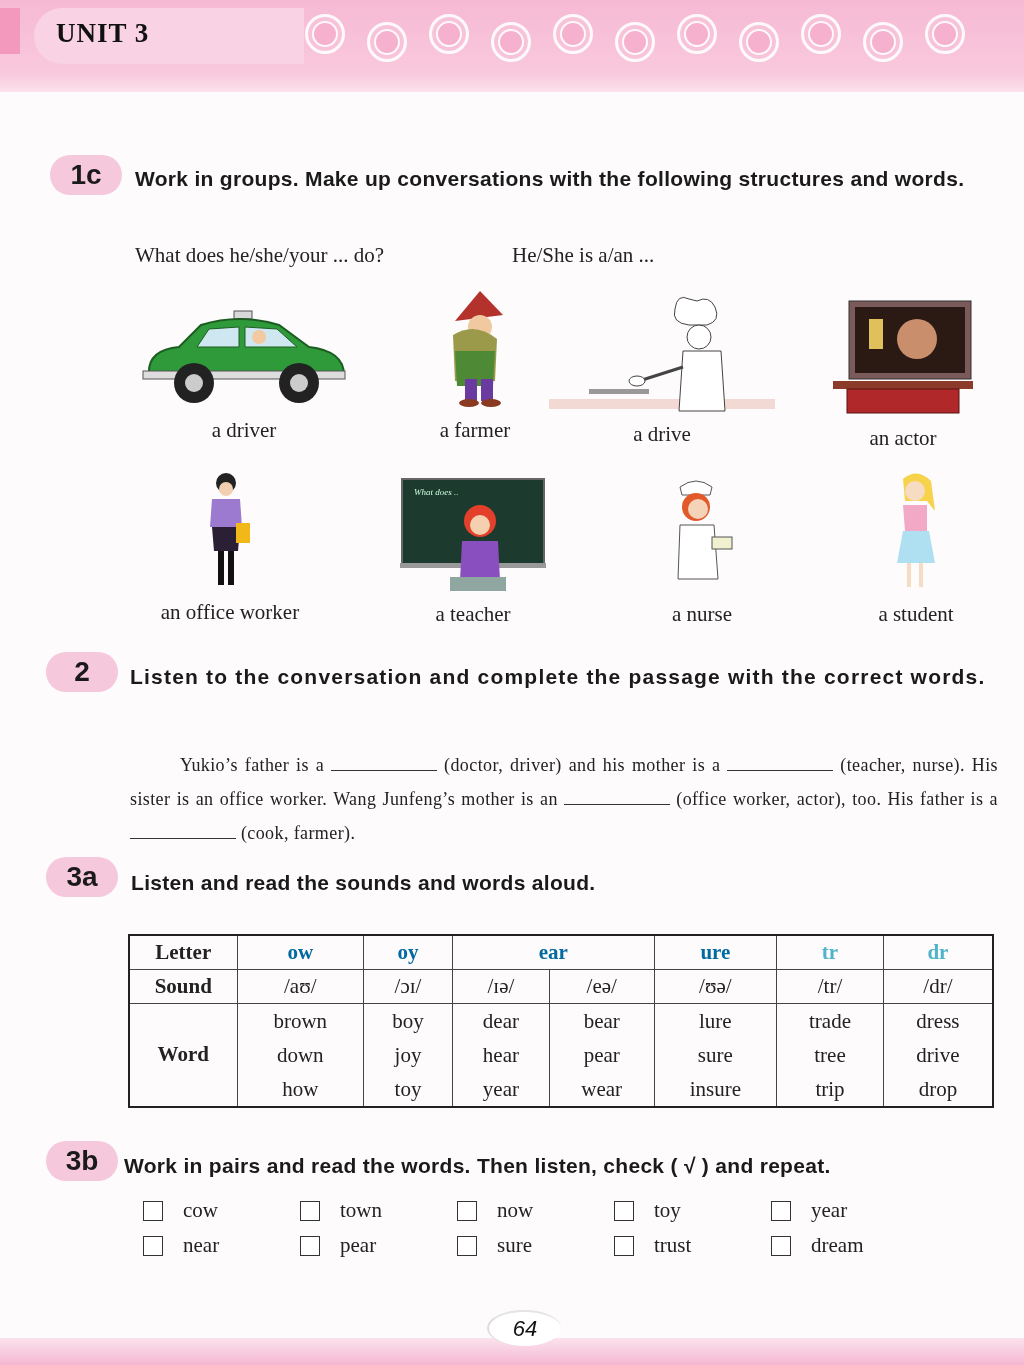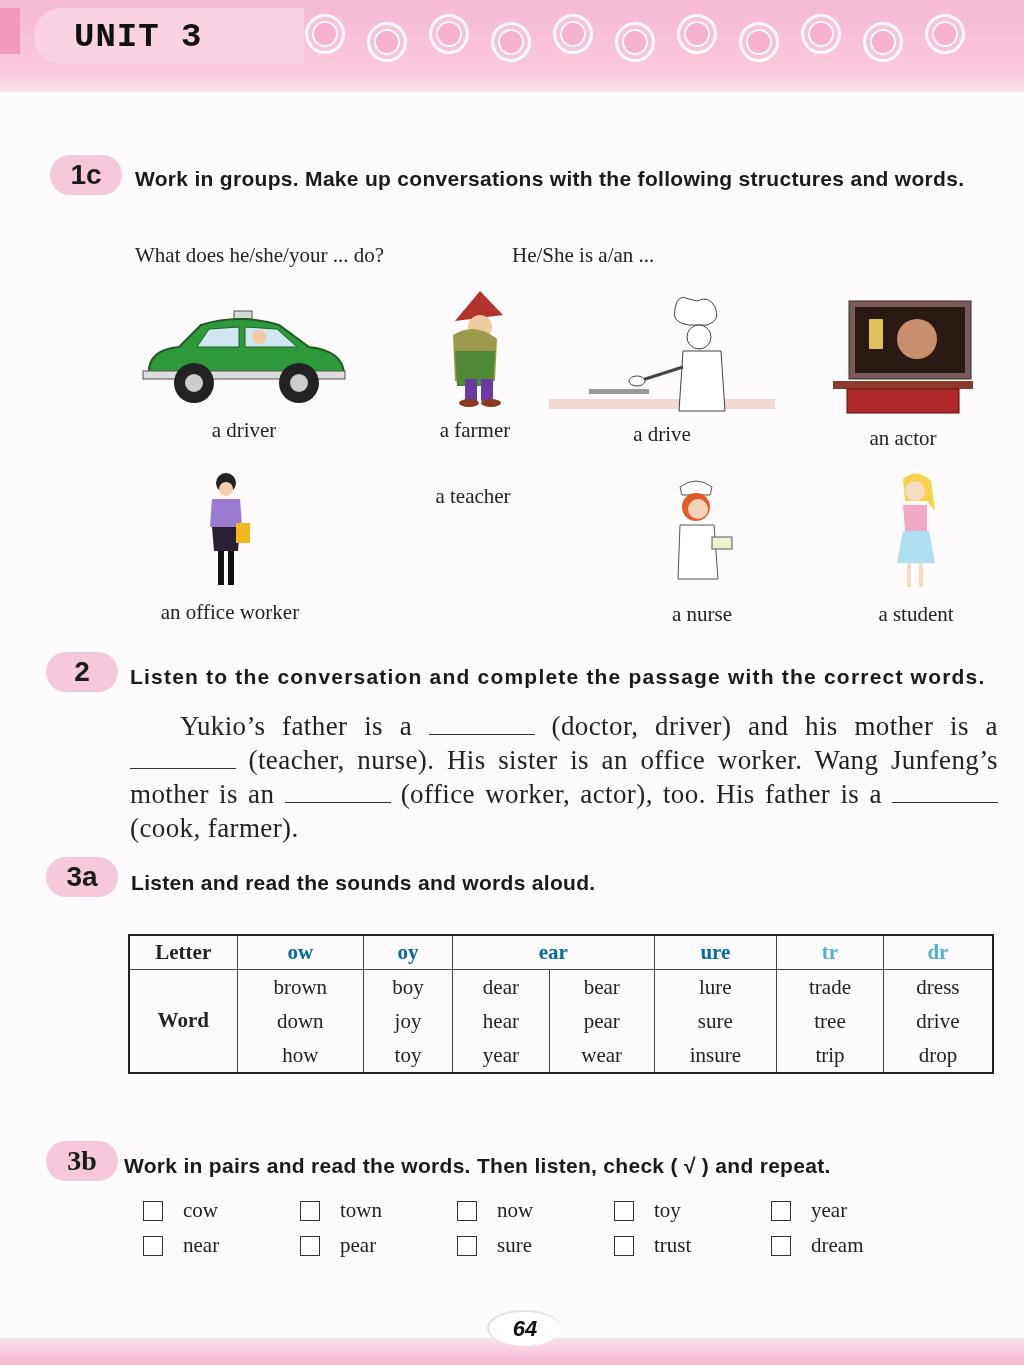--- a/index.html
+++ b/index.html
@@ -1,44 +1,44 @@
 <!DOCTYPE html>
 <html><head>
 <meta charset="utf-8">
 <style>
   * { box-sizing: border-box; margin: 0; padding: 0; }
   body { width: 1024px; height: 1365px; background: #fdfbfc; font-family: "Liberation Serif", serif; color: #222; position: relative; overflow: hidden; }
   .header { position: absolute; left: 0; top: 0; width: 1024px; height: 92px; background: linear-gradient(#f6b9d4, #f9c9dd 80%, #fbe2ec); }
   .header .tab { position: absolute; left: 34px; top: 8px; width: 270px; height: 56px; background: #f9d3e3; border-radius: 28px 0 0 28px; }
   .header .tab-edge { position: absolute; left: 0; top: 8px; width: 20px; height: 46px; background: #f299bd; }
-  .unit-title { position: absolute; left: 74px; top: 18px; font-family: Liberation Mono, monospace; font-weight: 900; font-size: 34px; color: #111; letter-spacing: 1px; }
+  .unit-title { position: absolute; left: 56px; top: 18px; font-family: Liberation Serif, serif; font-weight: 900; font-size: 27px; color: #111; letter-spacing: 1px; }
   .rings { position: absolute; left: 305px; top: 14px; display: flex; gap: 22px; }
   .ring { width: 40px; height: 40px; border-radius: 50%; border: 3px solid #fff; box-shadow: inset 0 0 0 4px #f8c4da, inset 0 0 0 6px #fff; background: #f5b0cd; opacity: .9; }
   .ring:nth-child(even) { margin-top: 8px; }
   .badge { position: absolute; width: 72px; height: 40px; border-radius: 20px; background: #f6c8dc; font-family: "Liberation Sans", sans-serif; font-weight: 700; font-size: 28px; color: #1a1a1a; display: flex; align-items: center; justify-content: center; }
   .heading { position: absolute; font-family: "Liberation Sans", sans-serif; font-weight: 700; font-size: 21px; line-height: 33px; color: #1a1a1a; letter-spacing: .3px; }
   .serif { font-family: "Liberation Serif", serif; font-size: 21px; }
   .pattern { position: absolute; top: 243px; }
   .pic { position: absolute; display: flex; flex-direction: column; align-items: center; }
   .pic .art { display: flex; align-items: center; justify-content: center; }
   .pic .cap { font-size: 21px; margin-top: 8px; white-space: nowrap; }
-  .passage { position: absolute; left: 130px; top: 709px; width: 868px; font-size: 27px; line-height: 34px; text-align: justify; letter-spacing: .4px; }
+  .passage { position: absolute; left: 130px; top: 748px; width: 868px; font-size: 18px; line-height: 34px; text-align: justify; letter-spacing: .4px; }
   .blank { display: inline-block; width: 106px; border-bottom: 1px solid #333; height: 18px; }
   table.sounds { position: absolute; left: 128px; top: 934px; width: 866px; border-collapse: collapse; border: 2px solid #222; font-size: 21px; }
   table.sounds td { border: 1px solid #444; text-align: center; height: 34px; padding: 0 10px; }
   table.sounds td.rowhead { font-weight: 700; width: 108px; }
   .lt-red { color: #0369a1; font-weight: 700; }
   .lt-blue { color: #4fb3c9; font-weight: 700; }
   .words td.wcell { line-height: 34px; }
   .checks { position: absolute; left: 143px; top: 1198px; display: grid; grid-template-columns: 157px 157px 157px 157px 157px; row-gap: 10px; }
   .chk { display: flex; align-items: center; gap: 20px; font-size: 21px; }
   .box { width: 20px; height: 20px; border: 1.5px solid #333; background: #fff; }
   .footer { position: absolute; left: 0; top: 1338px; width: 1024px; height: 27px; background: linear-gradient(#fbe3ed, #f5b6d2); }
   .pageno-wrap { position: absolute; left: 487px; top: 1310px; width: 74px; height: 36px; border-radius: 50%; border-left: 2px solid #ddd; border-top: 2px solid #e4e4e4; background: #fff; display: flex; align-items: center; justify-content: center; }
-  .pageno { font-family: "Liberation Sans", sans-serif; font-weight: 700; font-style: italic; font-size: 22px; color: #111; }
+  .pageno { font-family: "Liberation Sans", sans-serif; font-weight: 400; font-style: italic; font-size: 22px; color: #111; }
 </style>
 </head>
 <body>
 
 <div class="header">
   <div class="tab-edge"></div>
   <div class="tab"></div>
   <div class="unit-title">UNIT 3</div>
   <div class="rings">
     <div class="ring"></div>
@@ -128,20 +128,31 @@
       <path d="M12 28 L40 28 L42 56 L10 56 Z" fill="#9c7ad0"></path>
       <path d="M12 56 L40 56 L38 80 L14 80 Z" fill="#2a1f35"></path>
       <rect x="36" y="52" width="14" height="20" fill="#f2b81a"></rect>
       <rect x="18" y="80" width="6" height="34" fill="#111"></rect>
         <rect x="28" y="80" width="6" height="34" fill="#111"></rect>
     </svg>
   </div>
   <div class="cap">an office worker</div>
 </div>
 <div class="pic" style="left:398px;top:476px;width:150px;">
+  <div class="art" style="height:118px;">
+    <svg width="146" height="116" viewBox="0 0 146 116">
+      <rect x="2" y="2" width="142" height="86" fill="#1d3a2e" stroke="#666" stroke-width="2"></rect>
+      <text x="14" y="18" fill="#cfd" font-size="9" font-style="italic" font-family="Liberation Serif, serif">What does ..</text>
+      <rect x="0" y="86" width="146" height="5" fill="#999"></rect>
+      <circle cx="80" cy="44" r="16" fill="#e2402a"></circle>
+      <circle cx="80" cy="48" r="10" fill="#f4cfb0"></circle>
+      <path d="M62 64 L98 64 L100 104 L60 104 Z" fill="#8a4fbf"></path>
+      <rect x="50" y="100" width="56" height="14" fill="#8fa7a0"></rect>
+    </svg>
+  </div>
   <div class="cap">a teacher</div>
 </div>
 <div class="pic" style="left:640px;top:474px;width:124px;">
   <div class="art" style="height:120px;">
     <svg width="80" height="118" viewBox="0 0 80 118">
       <path d="M18 12 Q34 0 50 12 L48 20 L20 20 Z" fill="#fff" stroke="#555"></path>
       <circle cx="34" cy="32" r="14" fill="#e25a2a"></circle>
       <circle cx="36" cy="34" r="10" fill="#f5d3b8"></circle>
       <path d="M18 50 L52 50 L56 104 L16 104 Z" fill="#fff" stroke="#555"></path>
       <rect x="50" y="62" width="20" height="12" fill="#f1f1d0" stroke="#555"></rect>
@@ -176,20 +187,30 @@
   <tbody>
       <tr>
     <td class="rowhead">Letter</td>
     <td class="lt-red">ow</td>
     <td class="lt-red">oy</td>
     <td class="lt-red" colspan="2">ear</td>
     <td class="lt-red">ure</td>
     <td class="lt-blue">tr</td>
     <td class="lt-blue">dr</td>
   </tr>
+  <tr>
+    <td class="rowhead">Sound</td>
+    <td>/aʊ/</td>
+    <td>/ɔɪ/</td>
+    <td>/ɪə/</td>
+    <td>/eə/</td>
+    <td>/ʊə/</td>
+    <td>/tr/</td>
+    <td>/dr/</td>
+  </tr>
   <tr class="words">
     <td class="rowhead">Word</td>
     <td class="wcell">
           <div>brown</div>
           <div>down</div>
           <div>how</div>
         </td>
     <td class="wcell">
           <div>boy</div>
           <div>joy</div>
@@ -217,21 +238,21 @@
         </td>
     <td class="wcell">
           <div>dress</div>
           <div>drive</div>
           <div>drop</div>
         </td>
   </tr>
 </tbody>
   </table>
 
-<div class="badge" style="left:46px;top:1141px;font-family:Liberation Serif, serif;">3b</div>
+<div class="badge" style="left:46px;top:1141px;">3b</div>
 <div class="heading" style="left:124px;top:1149px;width:880px;">Work in pairs and read the words. Then listen, check ( √ ) and repeat.</div>
 
 <div class="checks">
   <label class="chk">
       <span class="box"></span>
       <span>cow</span>
     </label>
   <label class="chk">
       <span class="box"></span>
       <span>town</span>

